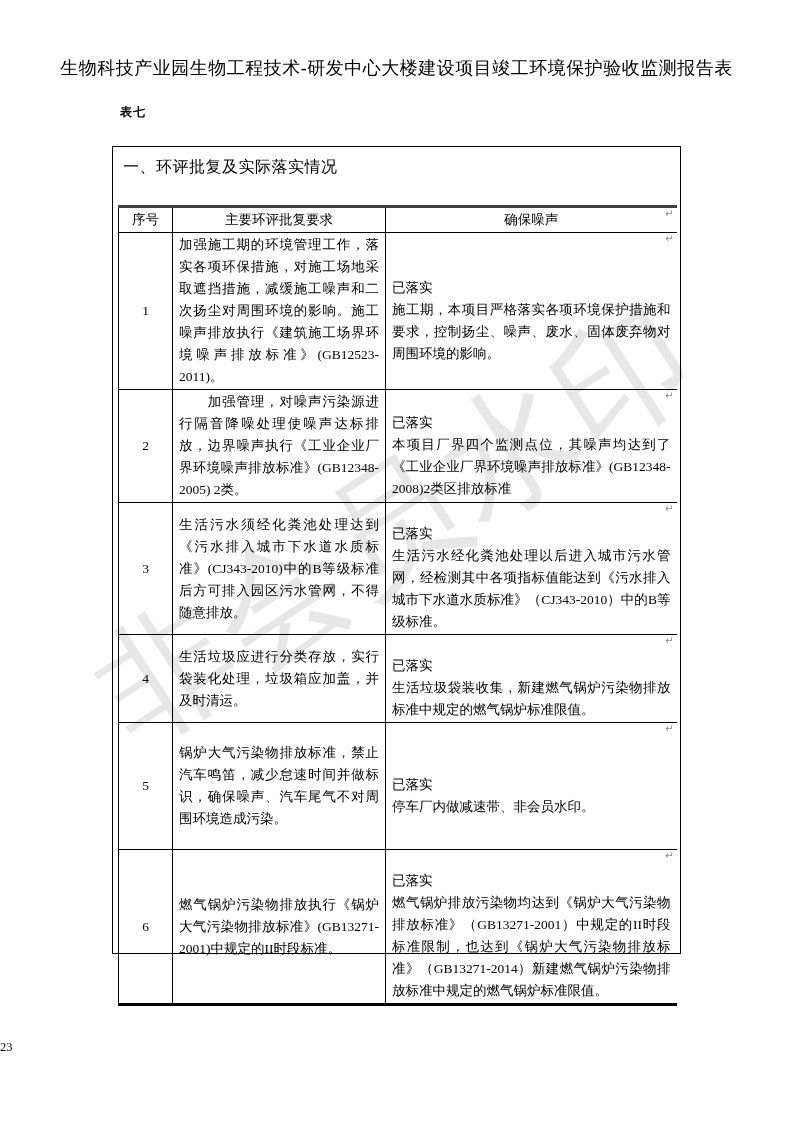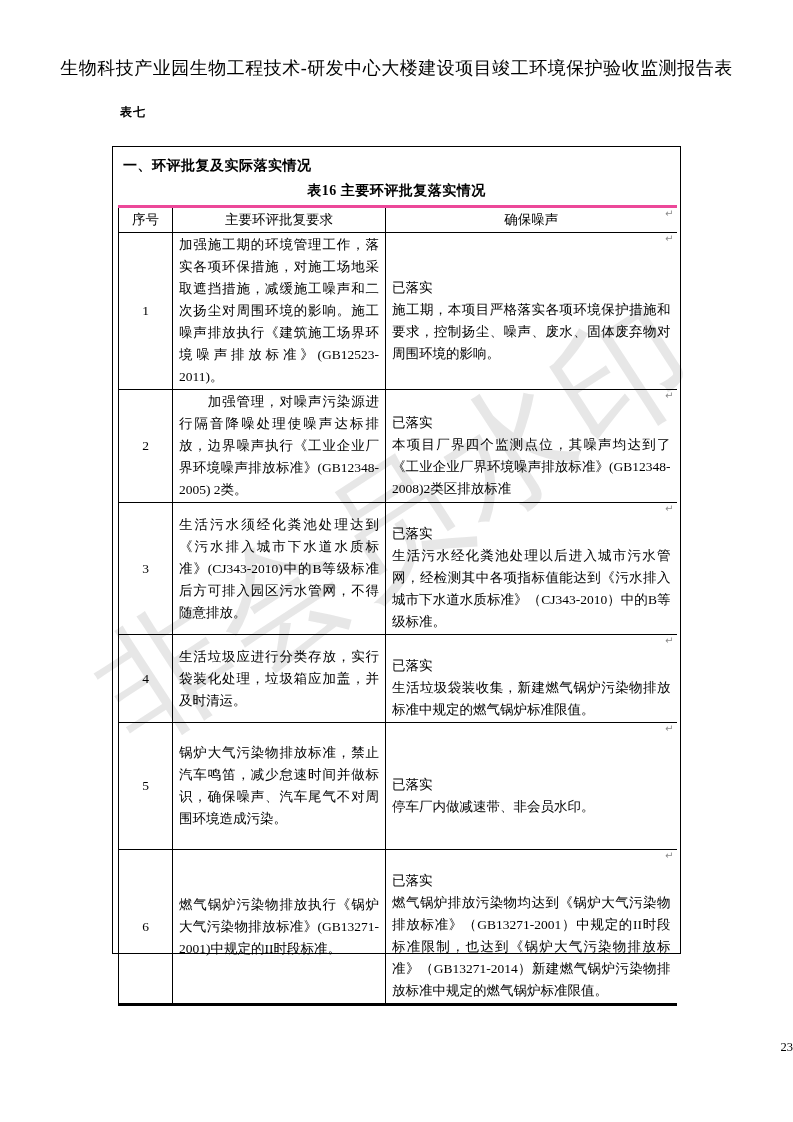--- a/index.html
+++ b/index.html
@@ -36,35 +36,35 @@
     font-size:12px;font-weight:bold;letter-spacing:1px;
   }
   .outer-box{
     position:absolute;top:146px;left:112px;
     width:567px;height:806px;
     border:1px solid #000;
     background:transparent;
   }
   .section-title{
     margin:10px 0 0 10px;
-    font-size:14px;font-weight:bold;
+    font-size:16px;font-weight:normal;
     letter-spacing:0.5px;
   }
   .table-caption{
     margin-top:7px;
     text-align:center;
     font-size:14px;font-weight:bold;
     letter-spacing:0.5px;
   }
   table.env-table{
     position:absolute;left:5px;top:58px;
     width:558px;
     border-collapse:collapse;
     table-layout:fixed;
-    border-top:3px solid #ec4899;
+    border-top:3px solid #404040;
     border-bottom:3px solid #000;
     border-left:1px solid #000;
     padding-left:8px;
   }
   table.env-table th, table.env-table td{
     border:1px solid #000;
     border-right:none;
     font-weight:normal;
     font-size:13.5px;
     line-height:22px;
@@ -82,39 +82,38 @@
   td.col-status{text-align:justify;text-justify:inter-ideograph;padding-left:8px;}
   .status-label{text-align:left;margin-top:19px;}
   .return-mark{
     position:absolute;top:0px;right:3px;
     font-size:10px;line-height:12px;
     color:#8a8a8a;
     font-family:"DejaVu Sans",sans-serif;
   }
   .page-number{
     position:absolute;top:1040px;left:0;width:100%;
-    text-align:right;font-size:12.5px;
+    text-align:left;font-size:12.5px;
   }
 </style>
 </head>
 <body>
 
 <div class="page">
 
   <div class="watermark">非会员水印</div>
 
   <div class="content">
 
     <div class="doc-header">生物科技产业园生物工程技术-研发中心大楼建设项目竣工环境保护验收监测报告表</div>
 
     <div class="section-label">表七</div>
 
     <div class="outer-box">
       <div class="section-title">一、环评批复及实际落实情况</div>
-      <div class="table-caption">表16  主要环评批复落实情况</div>
 
       <table class="env-table">
         <colgroup>
           <col class="c-no">
             <col class="c-req">
             <col class="c-status">
         </colgroup>
         <thead>
           <tr>
             <th>序号</th>

